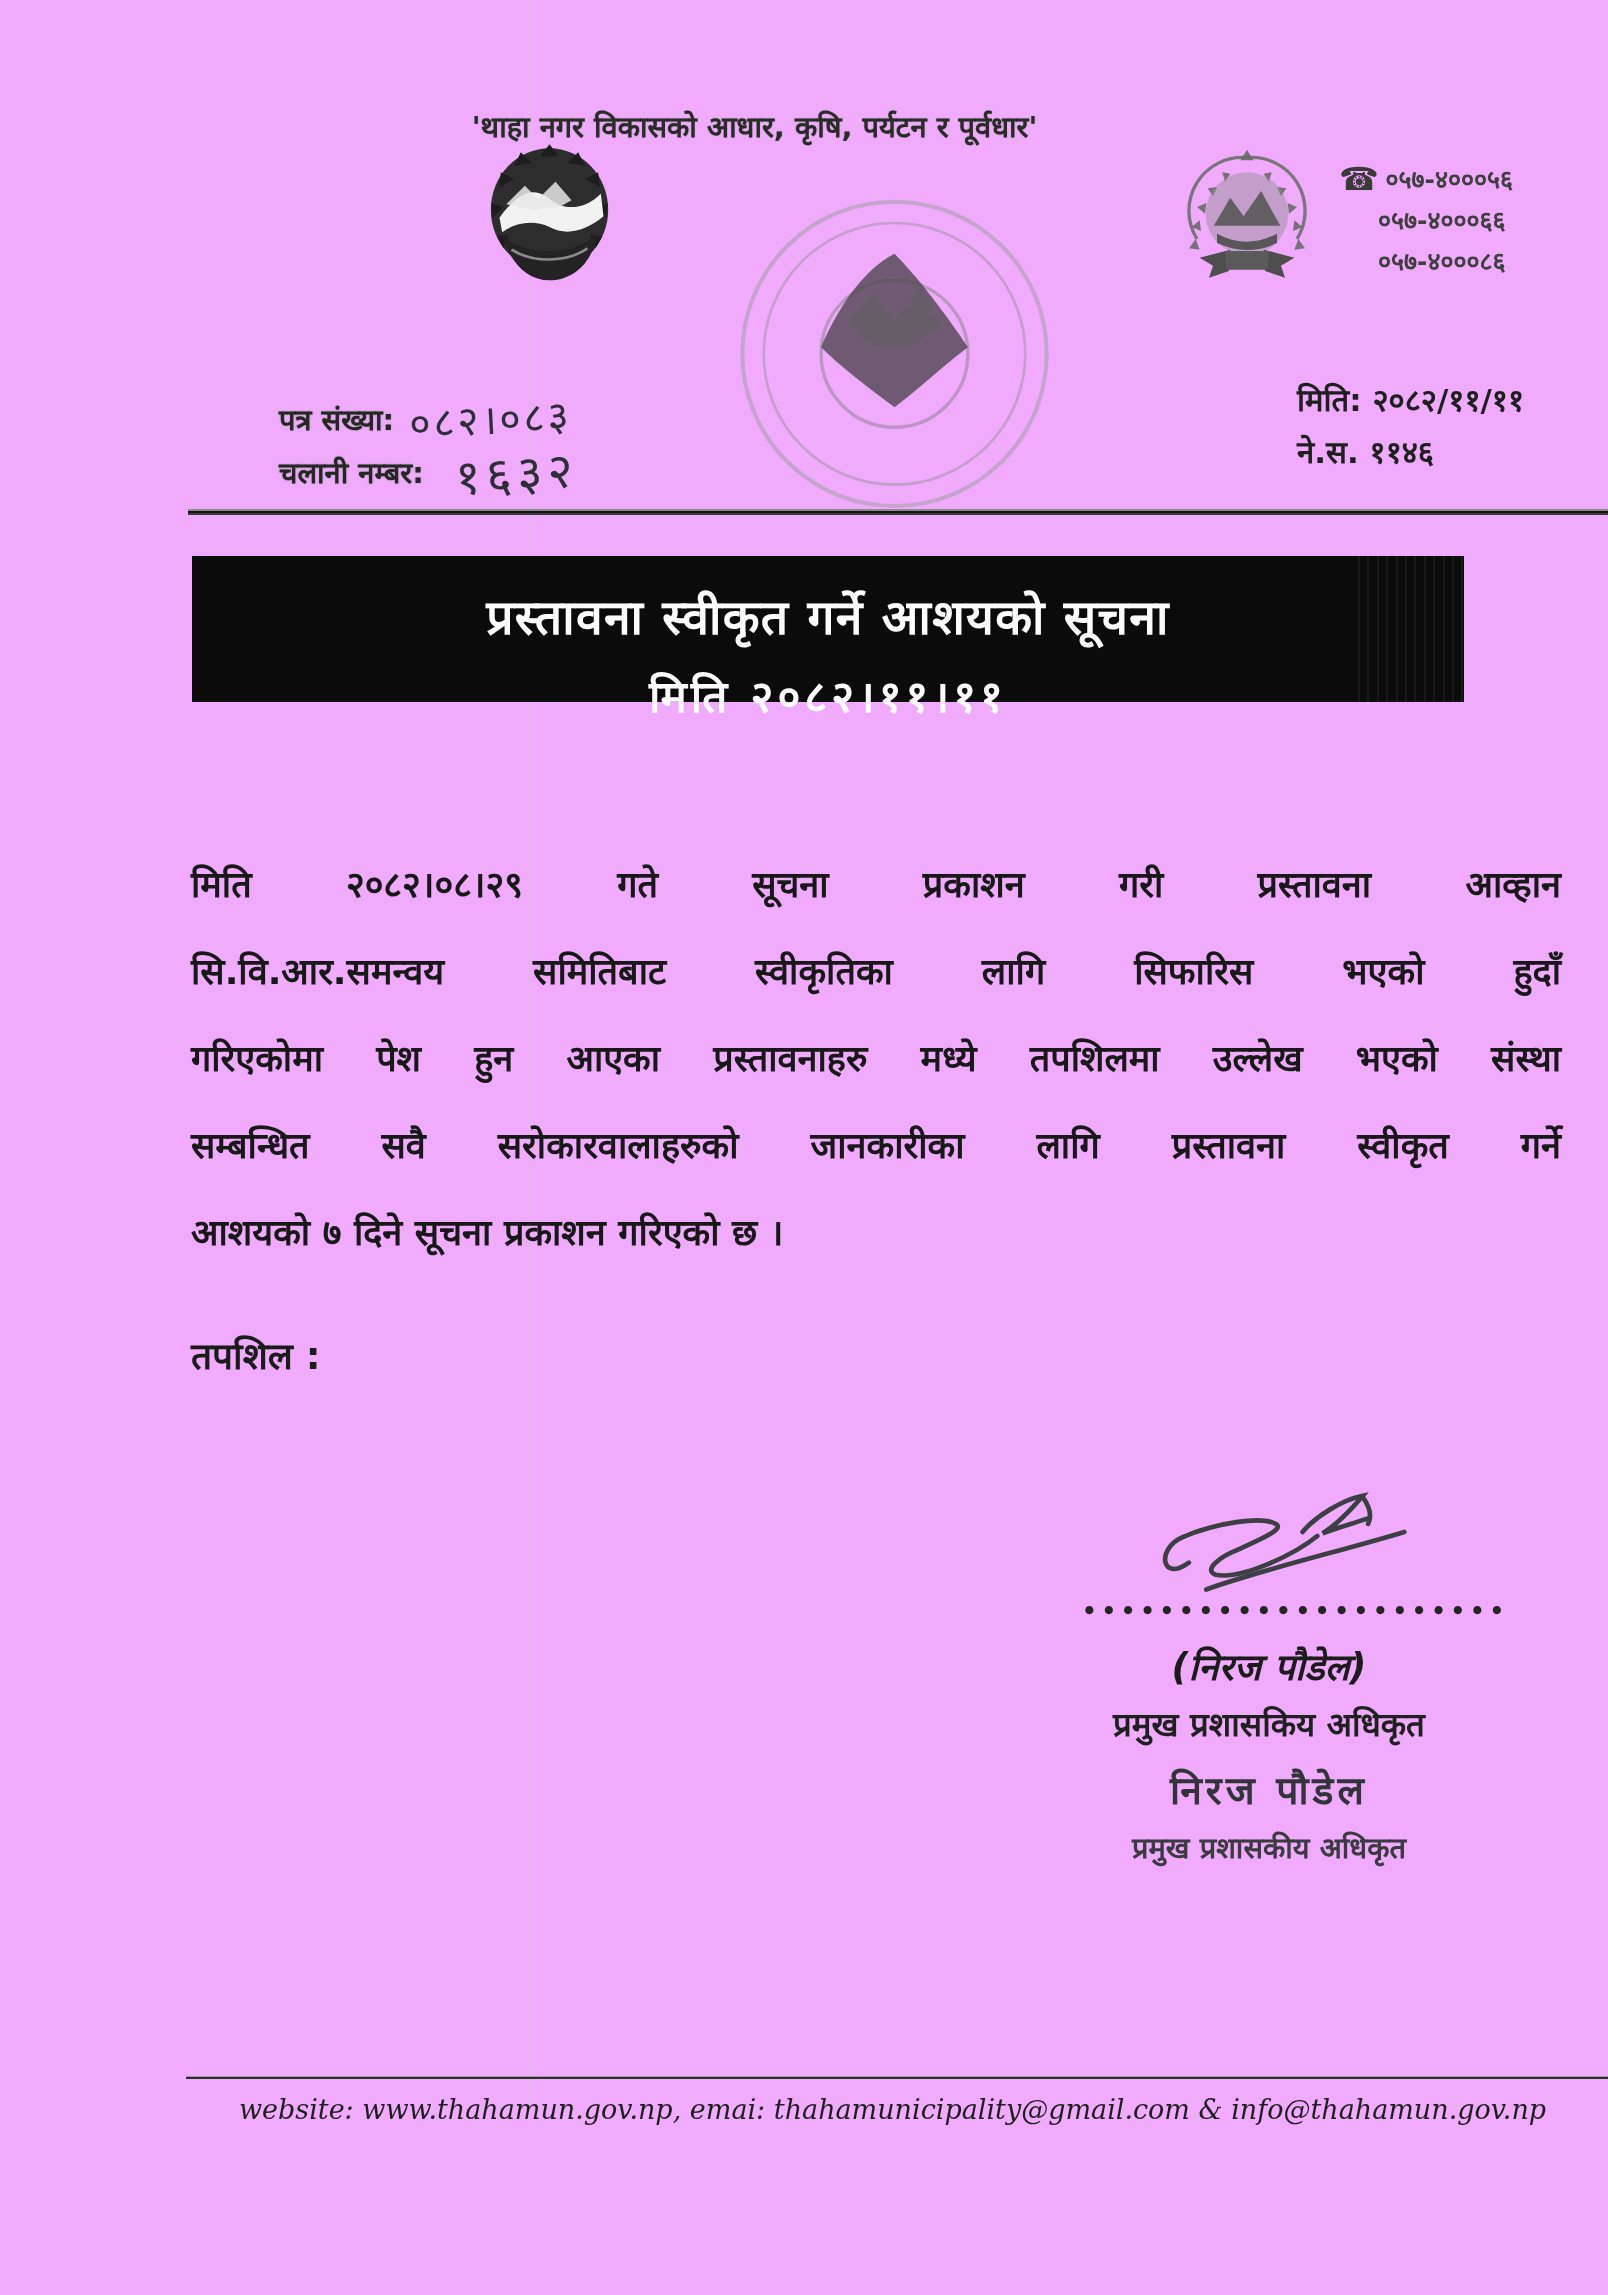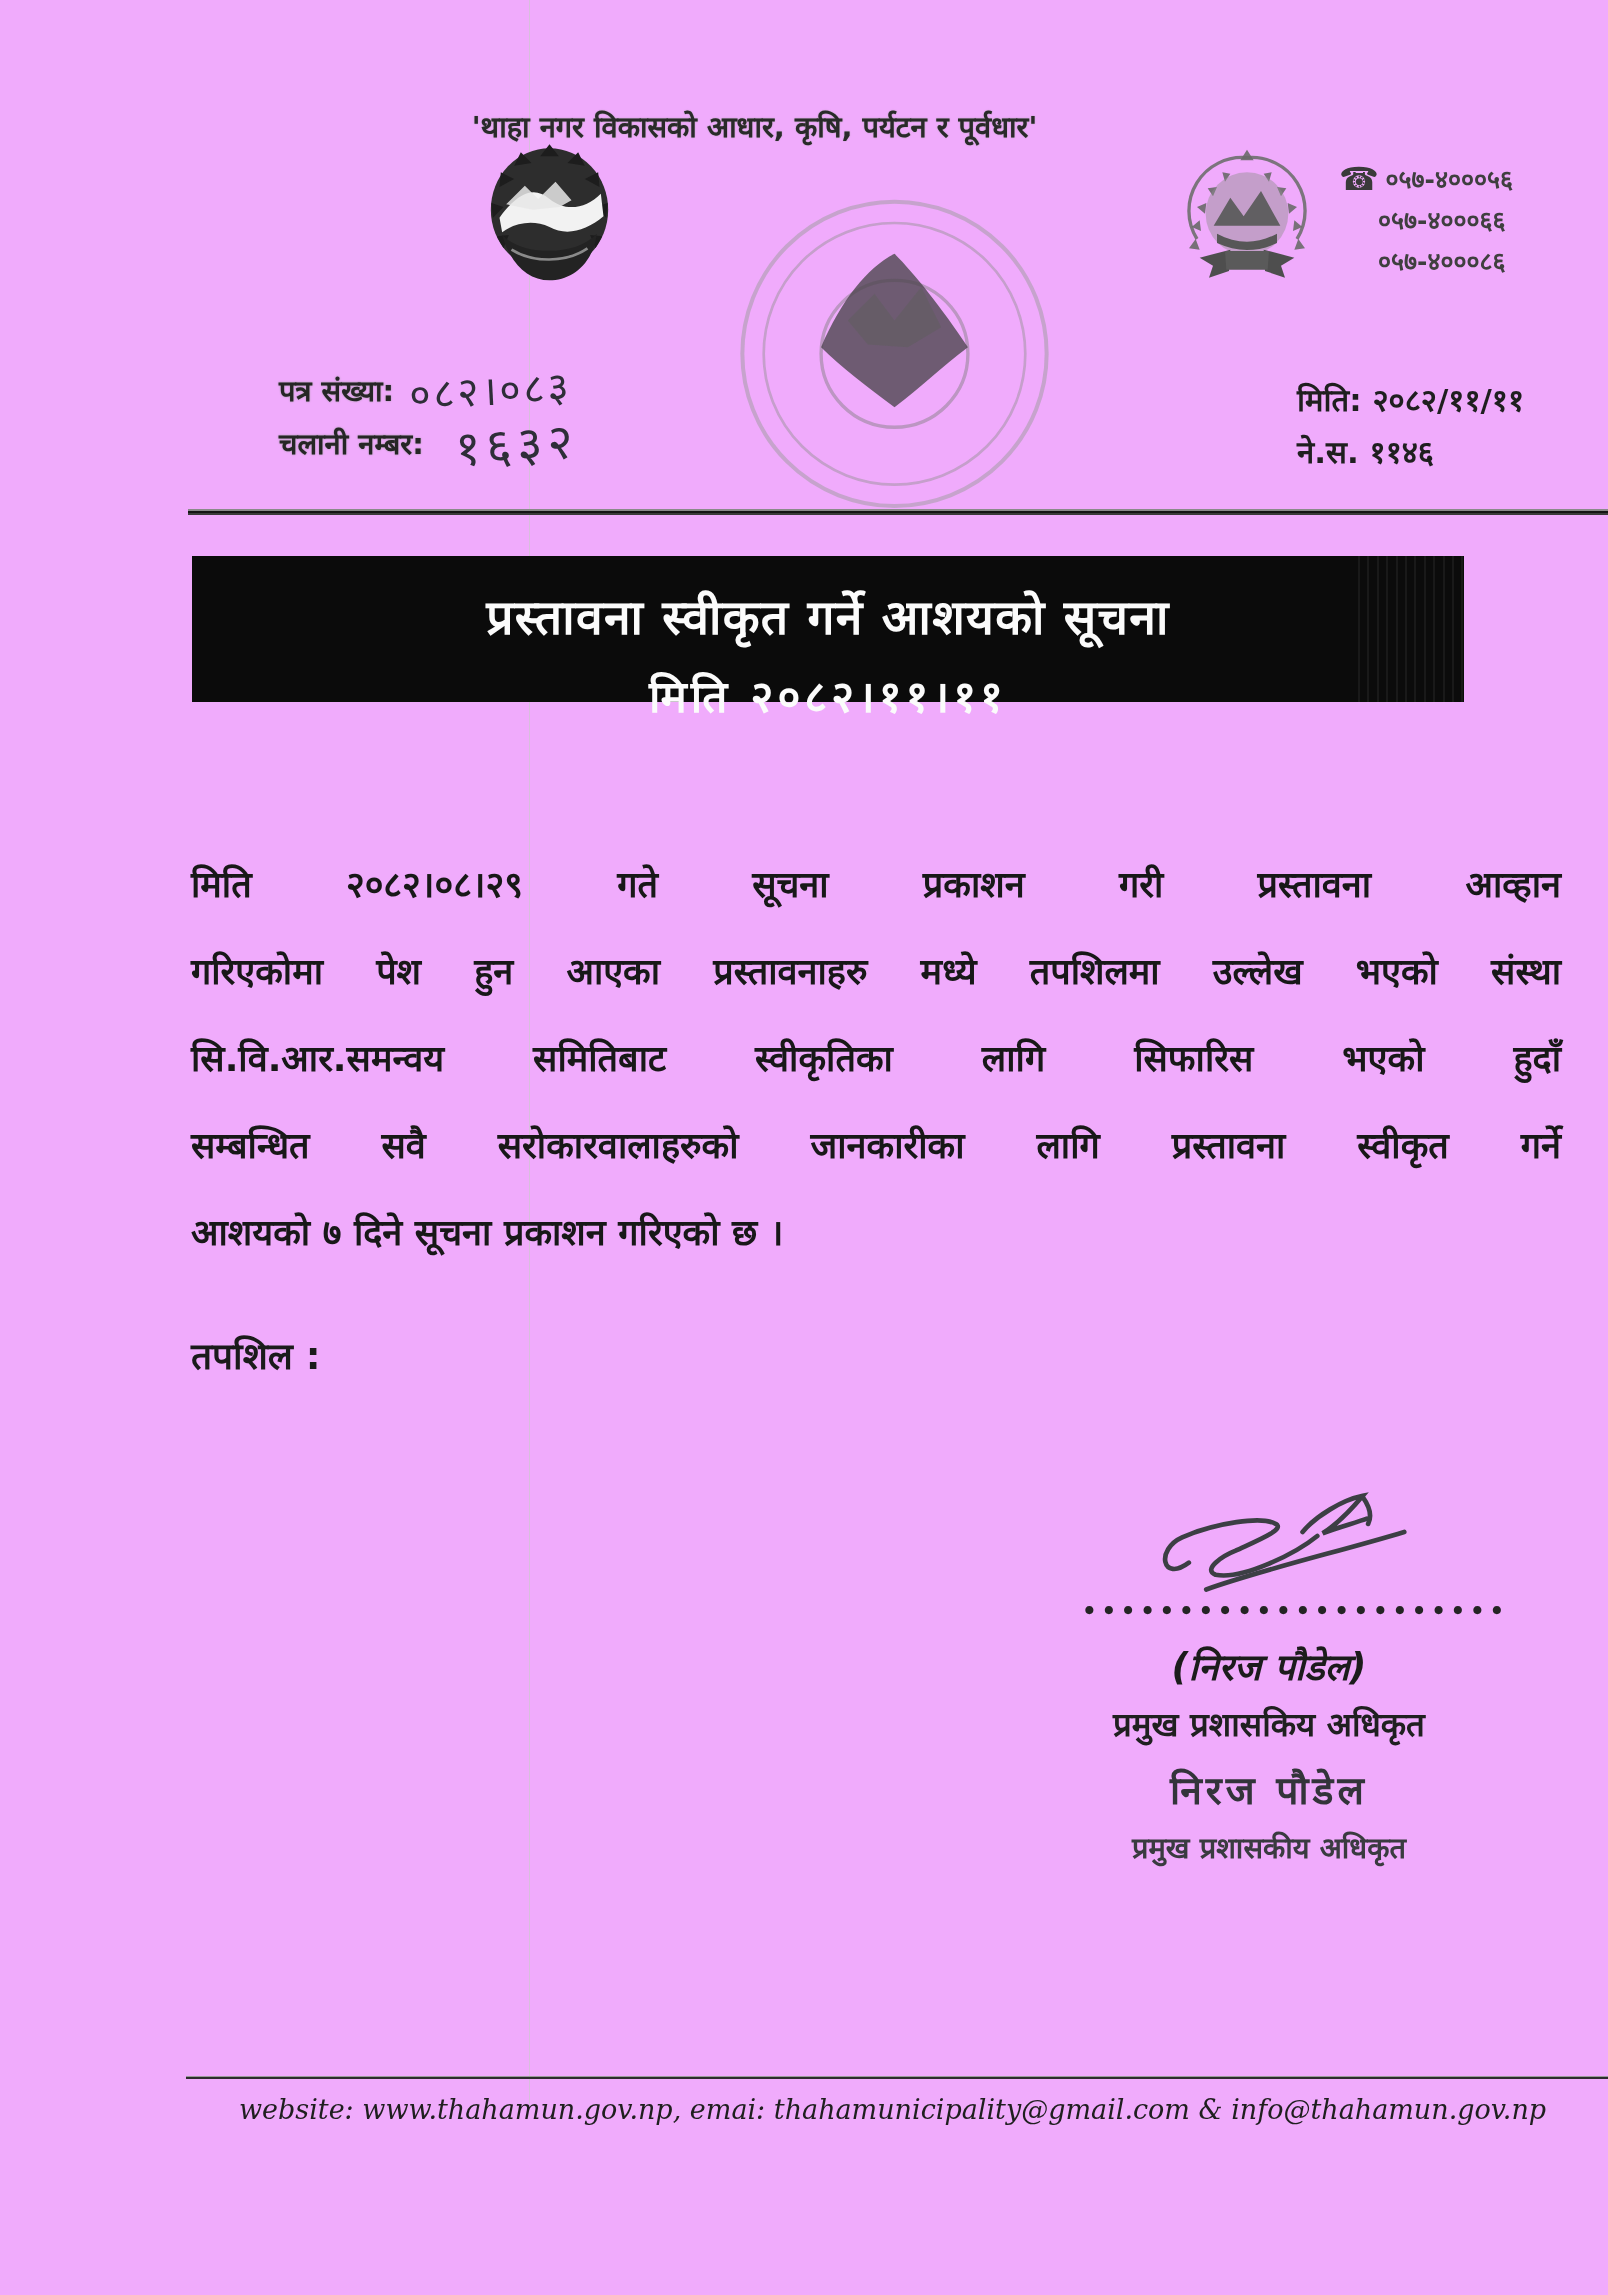--- a/index.html
+++ b/index.html
@@ -40,21 +40,21 @@
   .stamp-year { position:absolute; left:821px; top:588px; width:147px;
     text-align:center; font-size:33px; font-weight:700; color:#4c5b63;
     transform:rotate(-2deg); opacity:.9; }
 
   .phones { position:absolute; left:1339px; top:159px; width:240px;
     font-size:25px; font-weight:700; color:#3f3f3f; line-height:41px; }
   .phone-row { display:flex; align-items:center; gap:6.7px; }
   .phone-icon { font-size:32px; color:#3a3a3a; }
   .phone-indent { padding-left:39px; }
 
-  .ref-left { position:absolute; left:279px; top:370px; }
+  .ref-left { position:absolute; left:279px; top:399px; }
   .ref-label { font-size:29px; font-weight:700; color:#262626;
     text-shadow:0 0 2px #999; }
   .ref-row { display:flex; align-items:flex-start; margin-bottom:6.7px; }
   .hand { font-family:"DejaVu Serif","Liberation Serif",serif;
     color:#2e2e38; }
   .hand-letterno { font-size:41px; margin-left:14.7px; margin-top:-9.4px;
     transform:rotate(-3deg); letter-spacing:2.7px; }
   .hand-chalani { font-size:49px; margin-left:31px; margin-top:-13.4px;
     transform:rotate(-4deg); letter-spacing:5.3px; }
 
@@ -188,22 +188,22 @@
 
   <div class="head-rule"></div>
 
   <div class="banner">
     <div class="banner-line1">प्रस्तावना स्वीकृत गर्ने आशयको सूचना</div>
     <div class="banner-line2">मिति २०८२।११।११</div>
   </div>
 
   <div class="body-text">
     <div class="body-line">मिति २०८२।०८।२९ गते सूचना प्रकाशन गरी प्रस्तावना आव्हान</div>
+    <div class="body-line">सि.वि.आर.समन्वय समितिबाट स्वीकृतिका लागि सिफारिस भएको हुदाँ</div>
     <div class="body-line">गरिएकोमा पेश हुन आएका प्रस्तावनाहरु मध्ये तपशिलमा उल्लेख भएको संस्था</div>
-    <div class="body-line">सि.वि.आर.समन्वय समितिबाट स्वीकृतिका लागि सिफारिस भएको हुदाँ</div>
     <div class="body-line">सम्बन्धित सवै सरोकारवालाहरुको जानकारीका लागि प्रस्तावना स्वीकृत गर्ने</div>
     <div class="body-line last">आशयको ७ दिने सूचना प्रकाशन गरिएको छ ।</div>
   </div>
 
   <div class="tapasil-label">तपशिल :</div>
 
   <div class="sig-block">
     <svg class="sig-svg" width="281" height="114" viewBox="0 0 420 170">
       <g fill="none" stroke="#3c3f44" stroke-width="7" stroke-linecap="round">
         <path d="M70 110 C30 140 20 90 60 72 C110 50 180 40 200 52 C215 60 170 78 140 92 C120 100 90 120 110 128 C150 136 230 96 262 70"></path>

